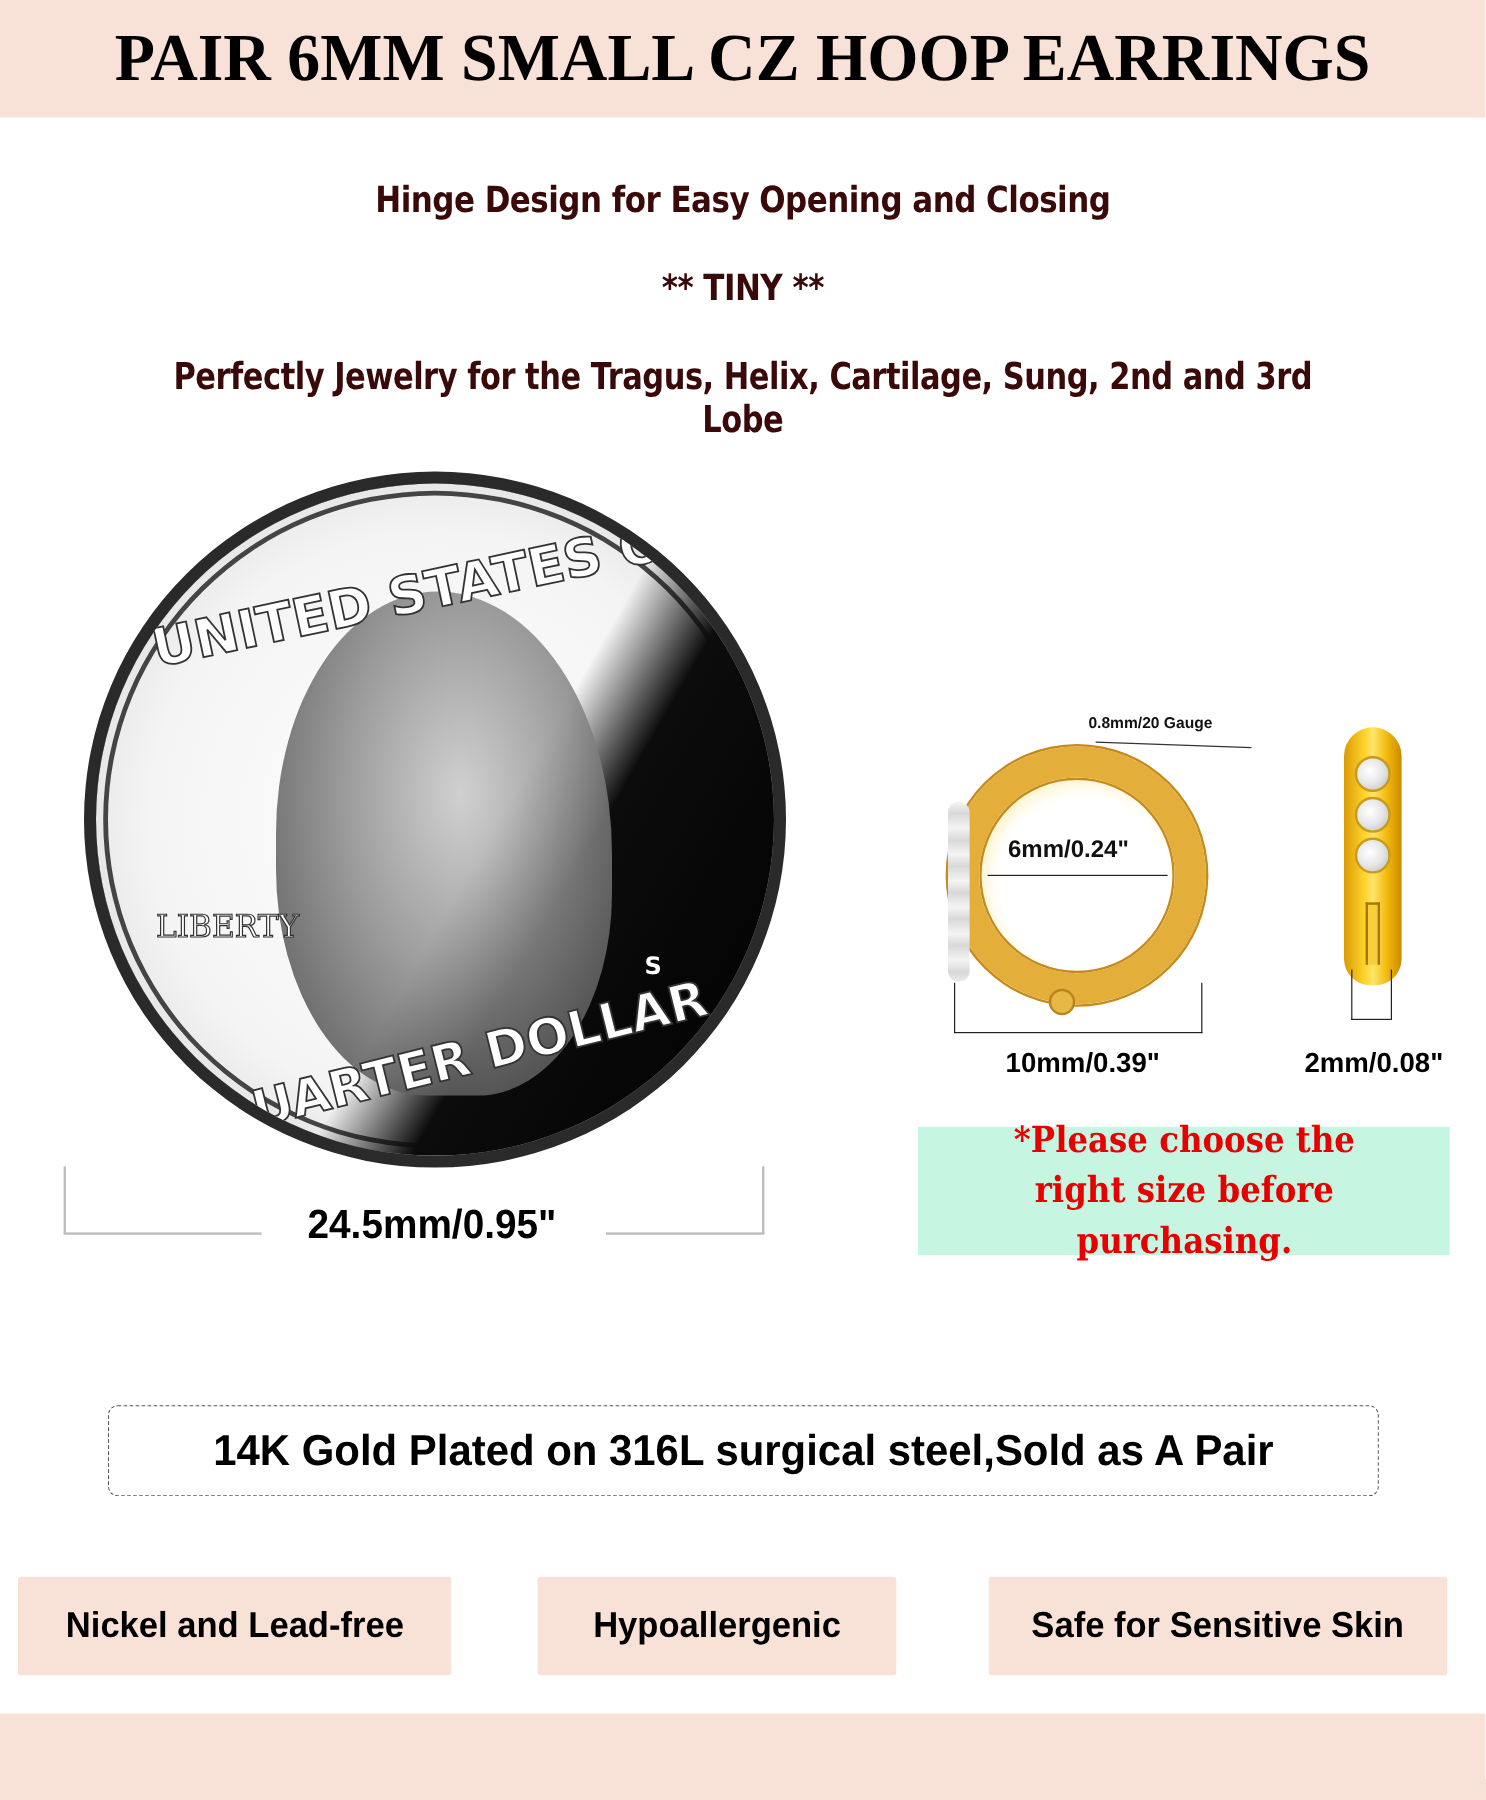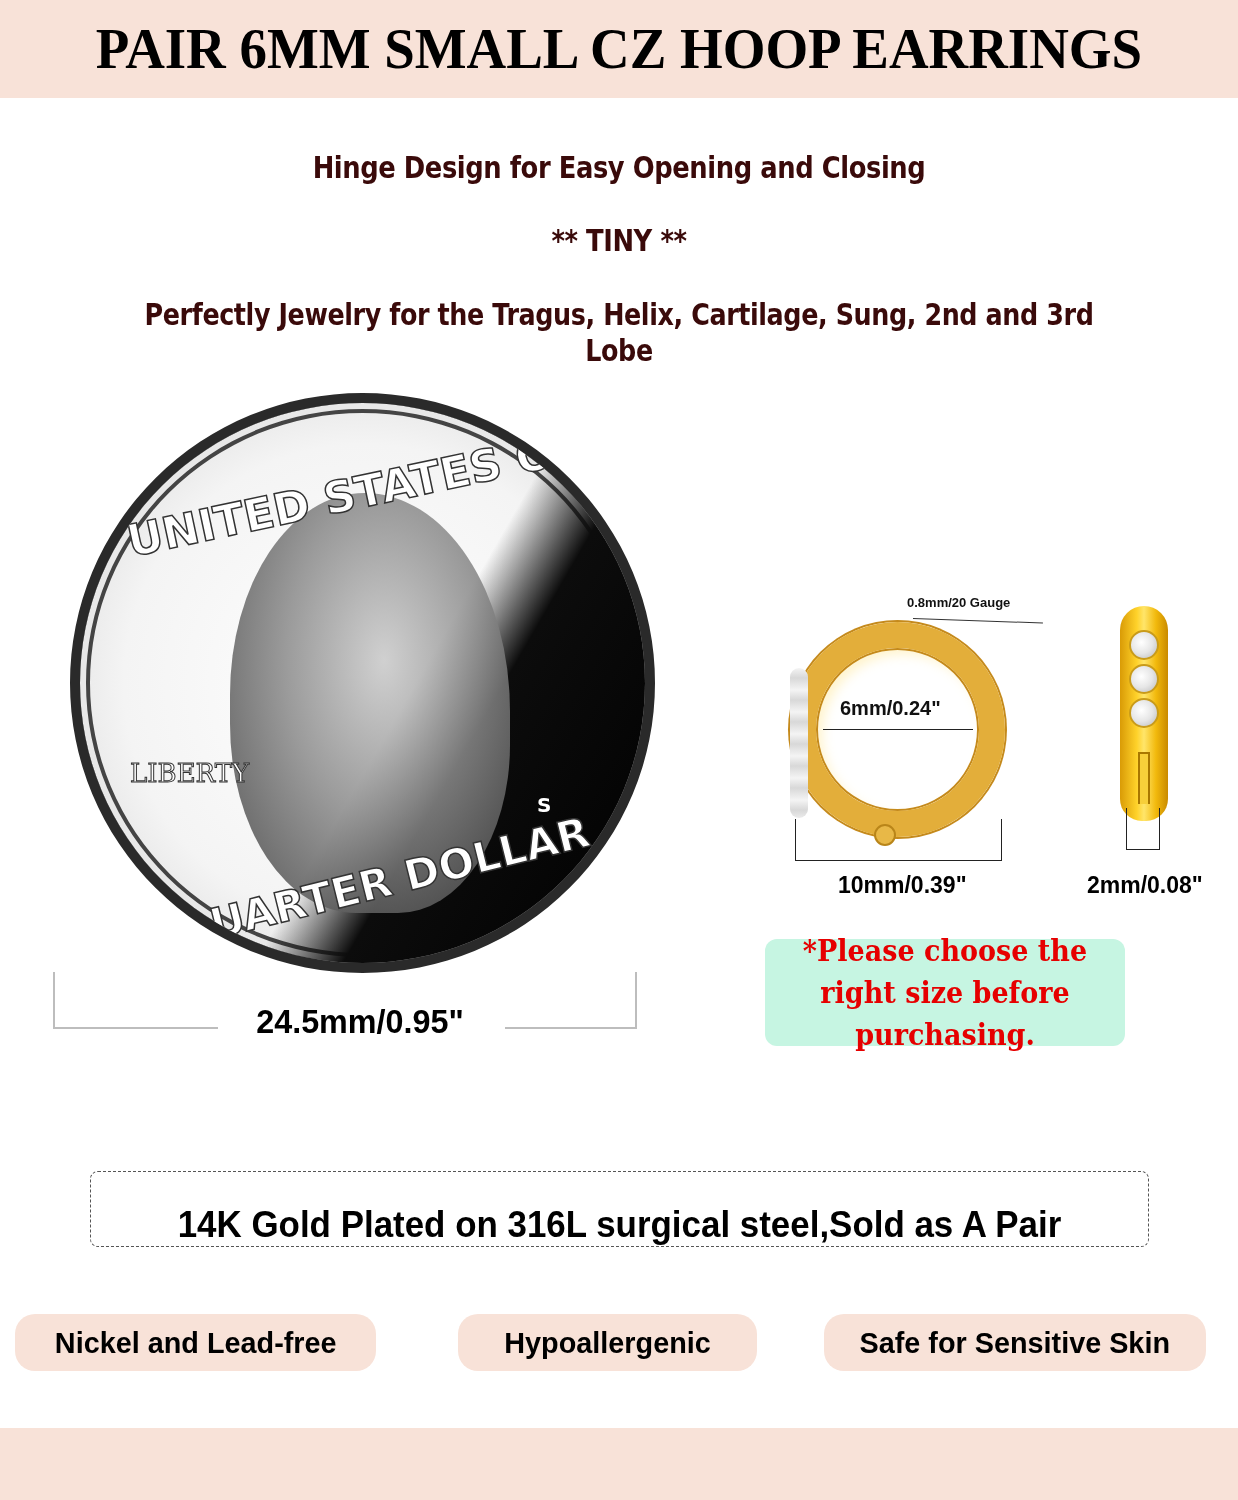--- a/index.html
+++ b/index.html
@@ -107,51 +107,51 @@
     position: absolute; left: 18px; top: 146px; width: 12px; height: 52px;
     background: #f7cf3a; border: 2px solid #a97700; border-bottom: none;
   }
   .side-dim-label {
     position: absolute; left: 1087px; top: 872px; font-family: "Liberation Sans", sans-serif;
     font-weight: bold; font-size: 23px; color: #000;
   }
 
   
   .warning-box {
-    position: absolute; left: 765px; top: 939px; width: 360px; height: 107px;
-    background: #c6f5e2; border-radius: 12px;
+    position: absolute; left: 765px; top: 939px; width: 443px; height: 107px;
+    background: #c6f5e2; border-radius: 0;
     display: flex; align-items: center; justify-content: center; text-align: center;
   }
   .warning-box span {
     font-family: "DejaVu Serif", serif; font-weight: bold; font-size: 30px; line-height: 42px;
     color: #e60000; transform: scaleX(0.9); display: block;
   }
 
   
   .material-box {
     position: absolute; left: 90px; top: 1171px; width: 1059px; height: 76px;
     border: 1.5px dashed #555; border-radius: 8px;
-    display: flex; align-items: flex-end; justify-content: center;
+    display: flex; align-items: center; justify-content: center;
   }
   .material-box span {
     font-family: "Liberation Sans", sans-serif; font-weight: bold; font-size: 36px; color: #000;
     transform: scaleX(0.97); display: block;
   }
 
   
   .badge {
-    position: absolute; top: 1314px; height: 57px; background: #f8e2d8; border-radius: 20px;
+    position: absolute; top: 1314px; height: 82px; background: #f8e2d8; border-radius: 2px;
     display: flex; align-items: center; justify-content: center;
   }
   .badge span {
     font-family: "Liberation Sans", sans-serif; font-weight: bold; font-size: 30px; color: #000;
     transform: scaleX(0.96); display: block; white-space: nowrap;
   }
   .badge-1 { left: 15px; width: 361px; }
-  .badge-2 { left: 458px; width: 299px; }
+  .badge-2 { left: 448px; width: 299px; }
   .badge-3 { left: 824px; width: 382px; }
 
   .bottom-band {
     position: absolute; left: 0; top: 1428px; width: 1238px; height: 72px; background: #f8e2d8;
   }
 </style>
 </head>
 <body>
 
 <div class="top-banner">

